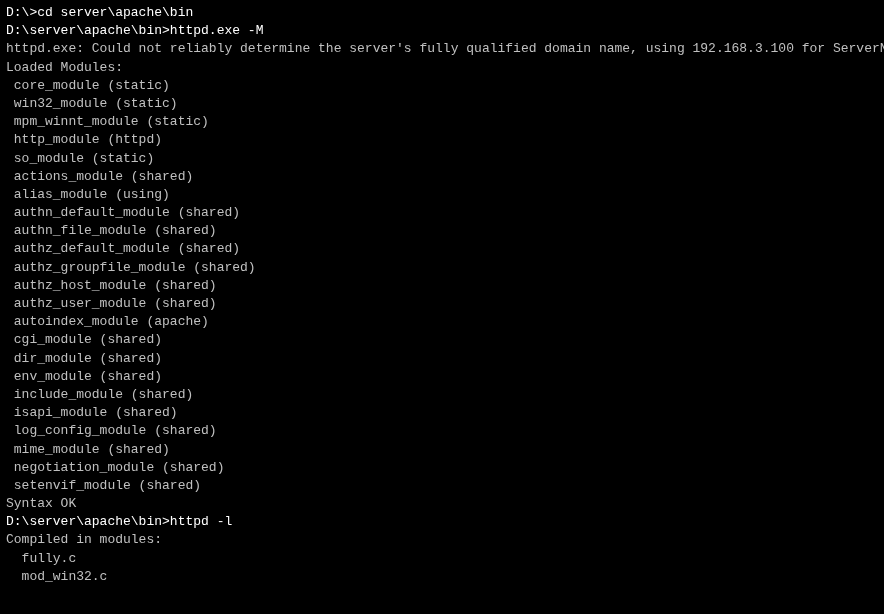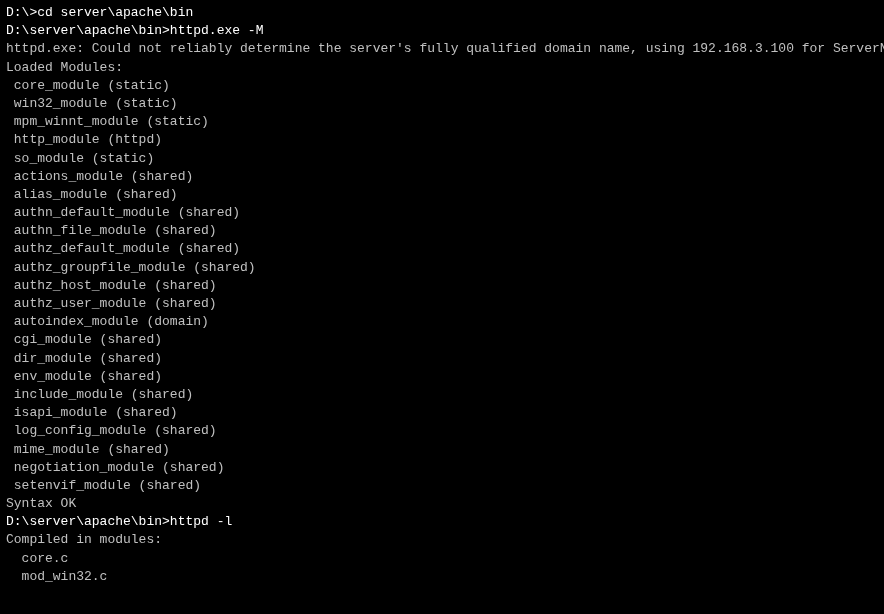--- a/index.html
+++ b/index.html
@@ -42,36 +42,36 @@
     <span class="line line-normal"></span>
     <span class="line line-highlight">D:\server\apache\bin&gt;httpd.exe -M</span>
     <span class="line line-normal">httpd.exe: Could not reliably determine the server's fully qualified domain name, using 192.168.3.100 for ServerName</span>
     <span class="line line-normal">Loaded Modules:</span>
     <span class="line line-normal"> core_module (static)</span>
     <span class="line line-normal"> win32_module (static)</span>
     <span class="line line-normal"> mpm_winnt_module (static)</span>
     <span class="line line-normal"> http_module (httpd)</span>
     <span class="line line-normal"> so_module (static)</span>
     <span class="line line-normal"> actions_module (shared)</span>
-    <span class="line line-normal"> alias_module (shared)</span>
+    <span class="line line-normal"> alias_module (using)</span>
     <span class="line line-normal"> authn_default_module (shared)</span>
     <span class="line line-normal"> authn_file_module (shared)</span>
     <span class="line line-normal"> authz_default_module (shared)</span>
     <span class="line line-normal"> authz_groupfile_module (shared)</span>
     <span class="line line-normal"> authz_host_module (shared)</span>
     <span class="line line-normal"> authz_user_module (shared)</span>
-    <span class="line line-normal"> autoindex_module (domain)</span>
+    <span class="line line-normal"> autoindex_module (apache)</span>
     <span class="line line-normal"> cgi_module (shared)</span>
     <span class="line line-normal"> dir_module (shared)</span>
     <span class="line line-normal"> env_module (shared)</span>
     <span class="line line-normal"> include_module (shared)</span>
     <span class="line line-normal"> isapi_module (shared)</span>
     <span class="line line-normal"> log_config_module (shared)</span>
     <span class="line line-normal"> mime_module (shared)</span>
     <span class="line line-normal"> negotiation_module (shared)</span>
     <span class="line line-normal"> setenvif_module (shared)</span>
     <span class="line line-normal">Syntax OK</span>
     <span class="line line-normal"></span>
     <span class="line line-highlight">D:\server\apache\bin&gt;httpd -l</span>
     <span class="line line-normal">Compiled in modules:</span>
-    <span class="line line-normal">  core.c</span>
+    <span class="line line-normal">  fully.c</span>
     <span class="line line-normal">  mod_win32.c</span>
   </div>
 
 </body></html>

